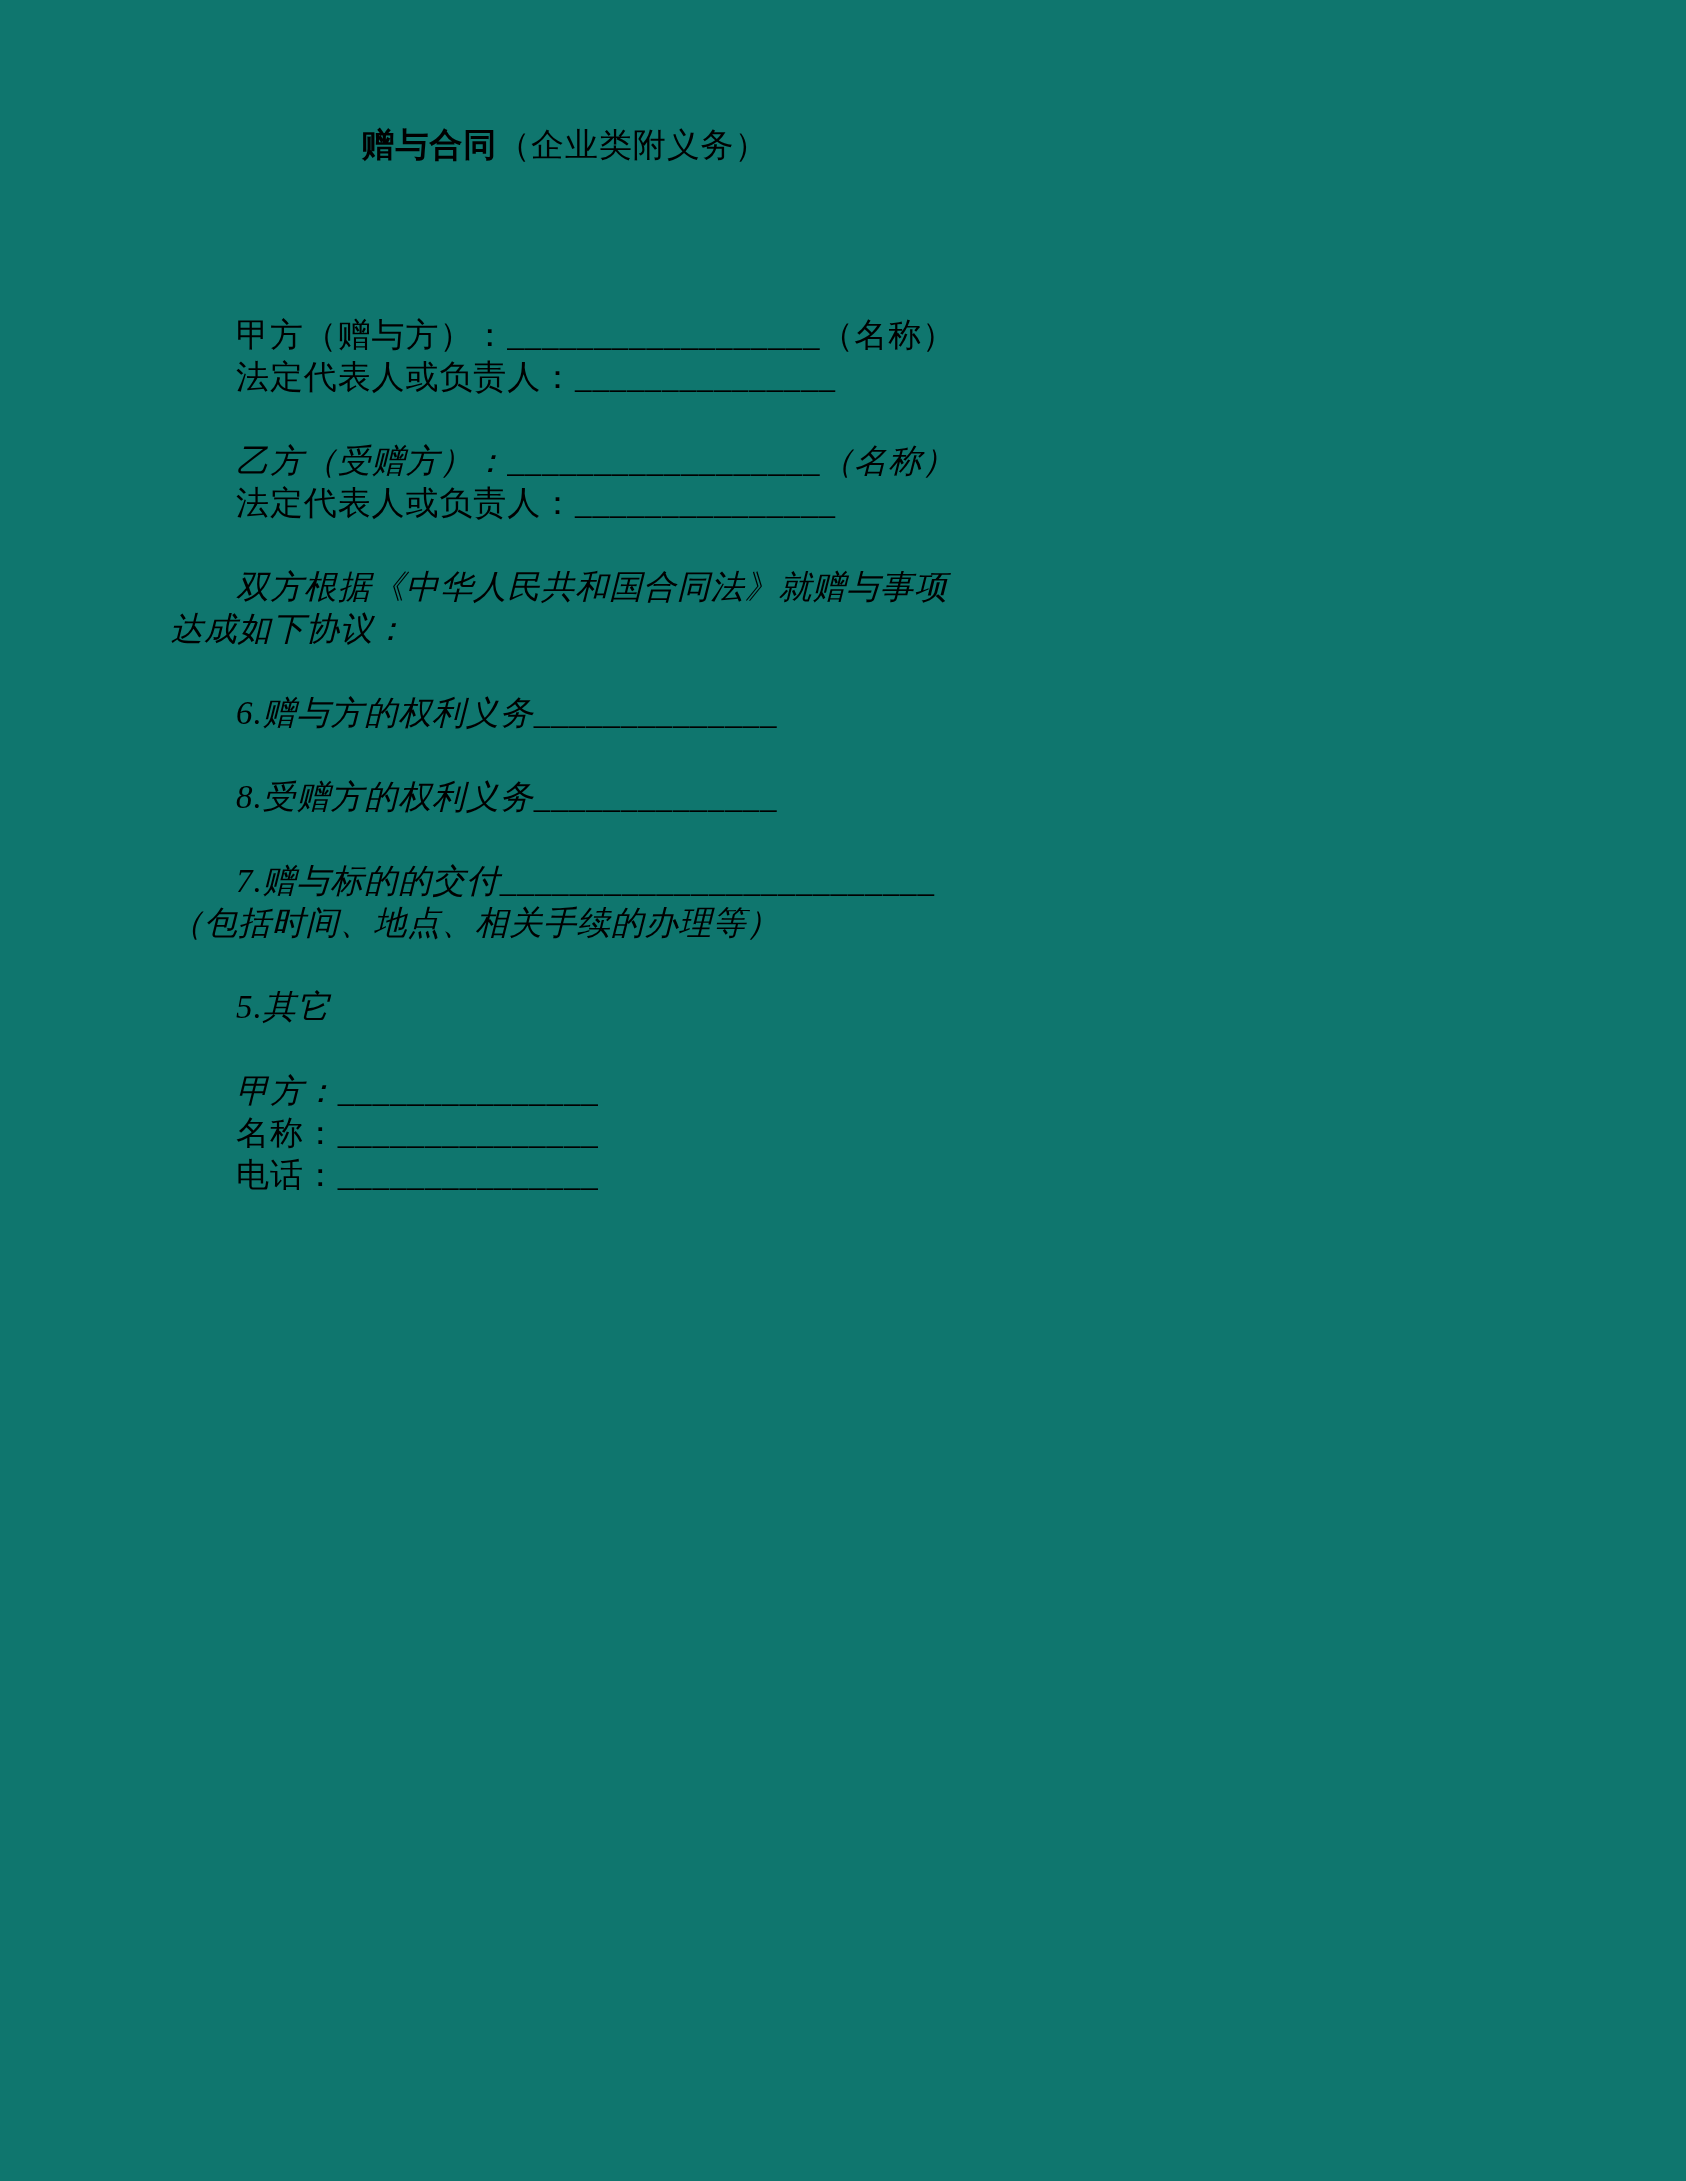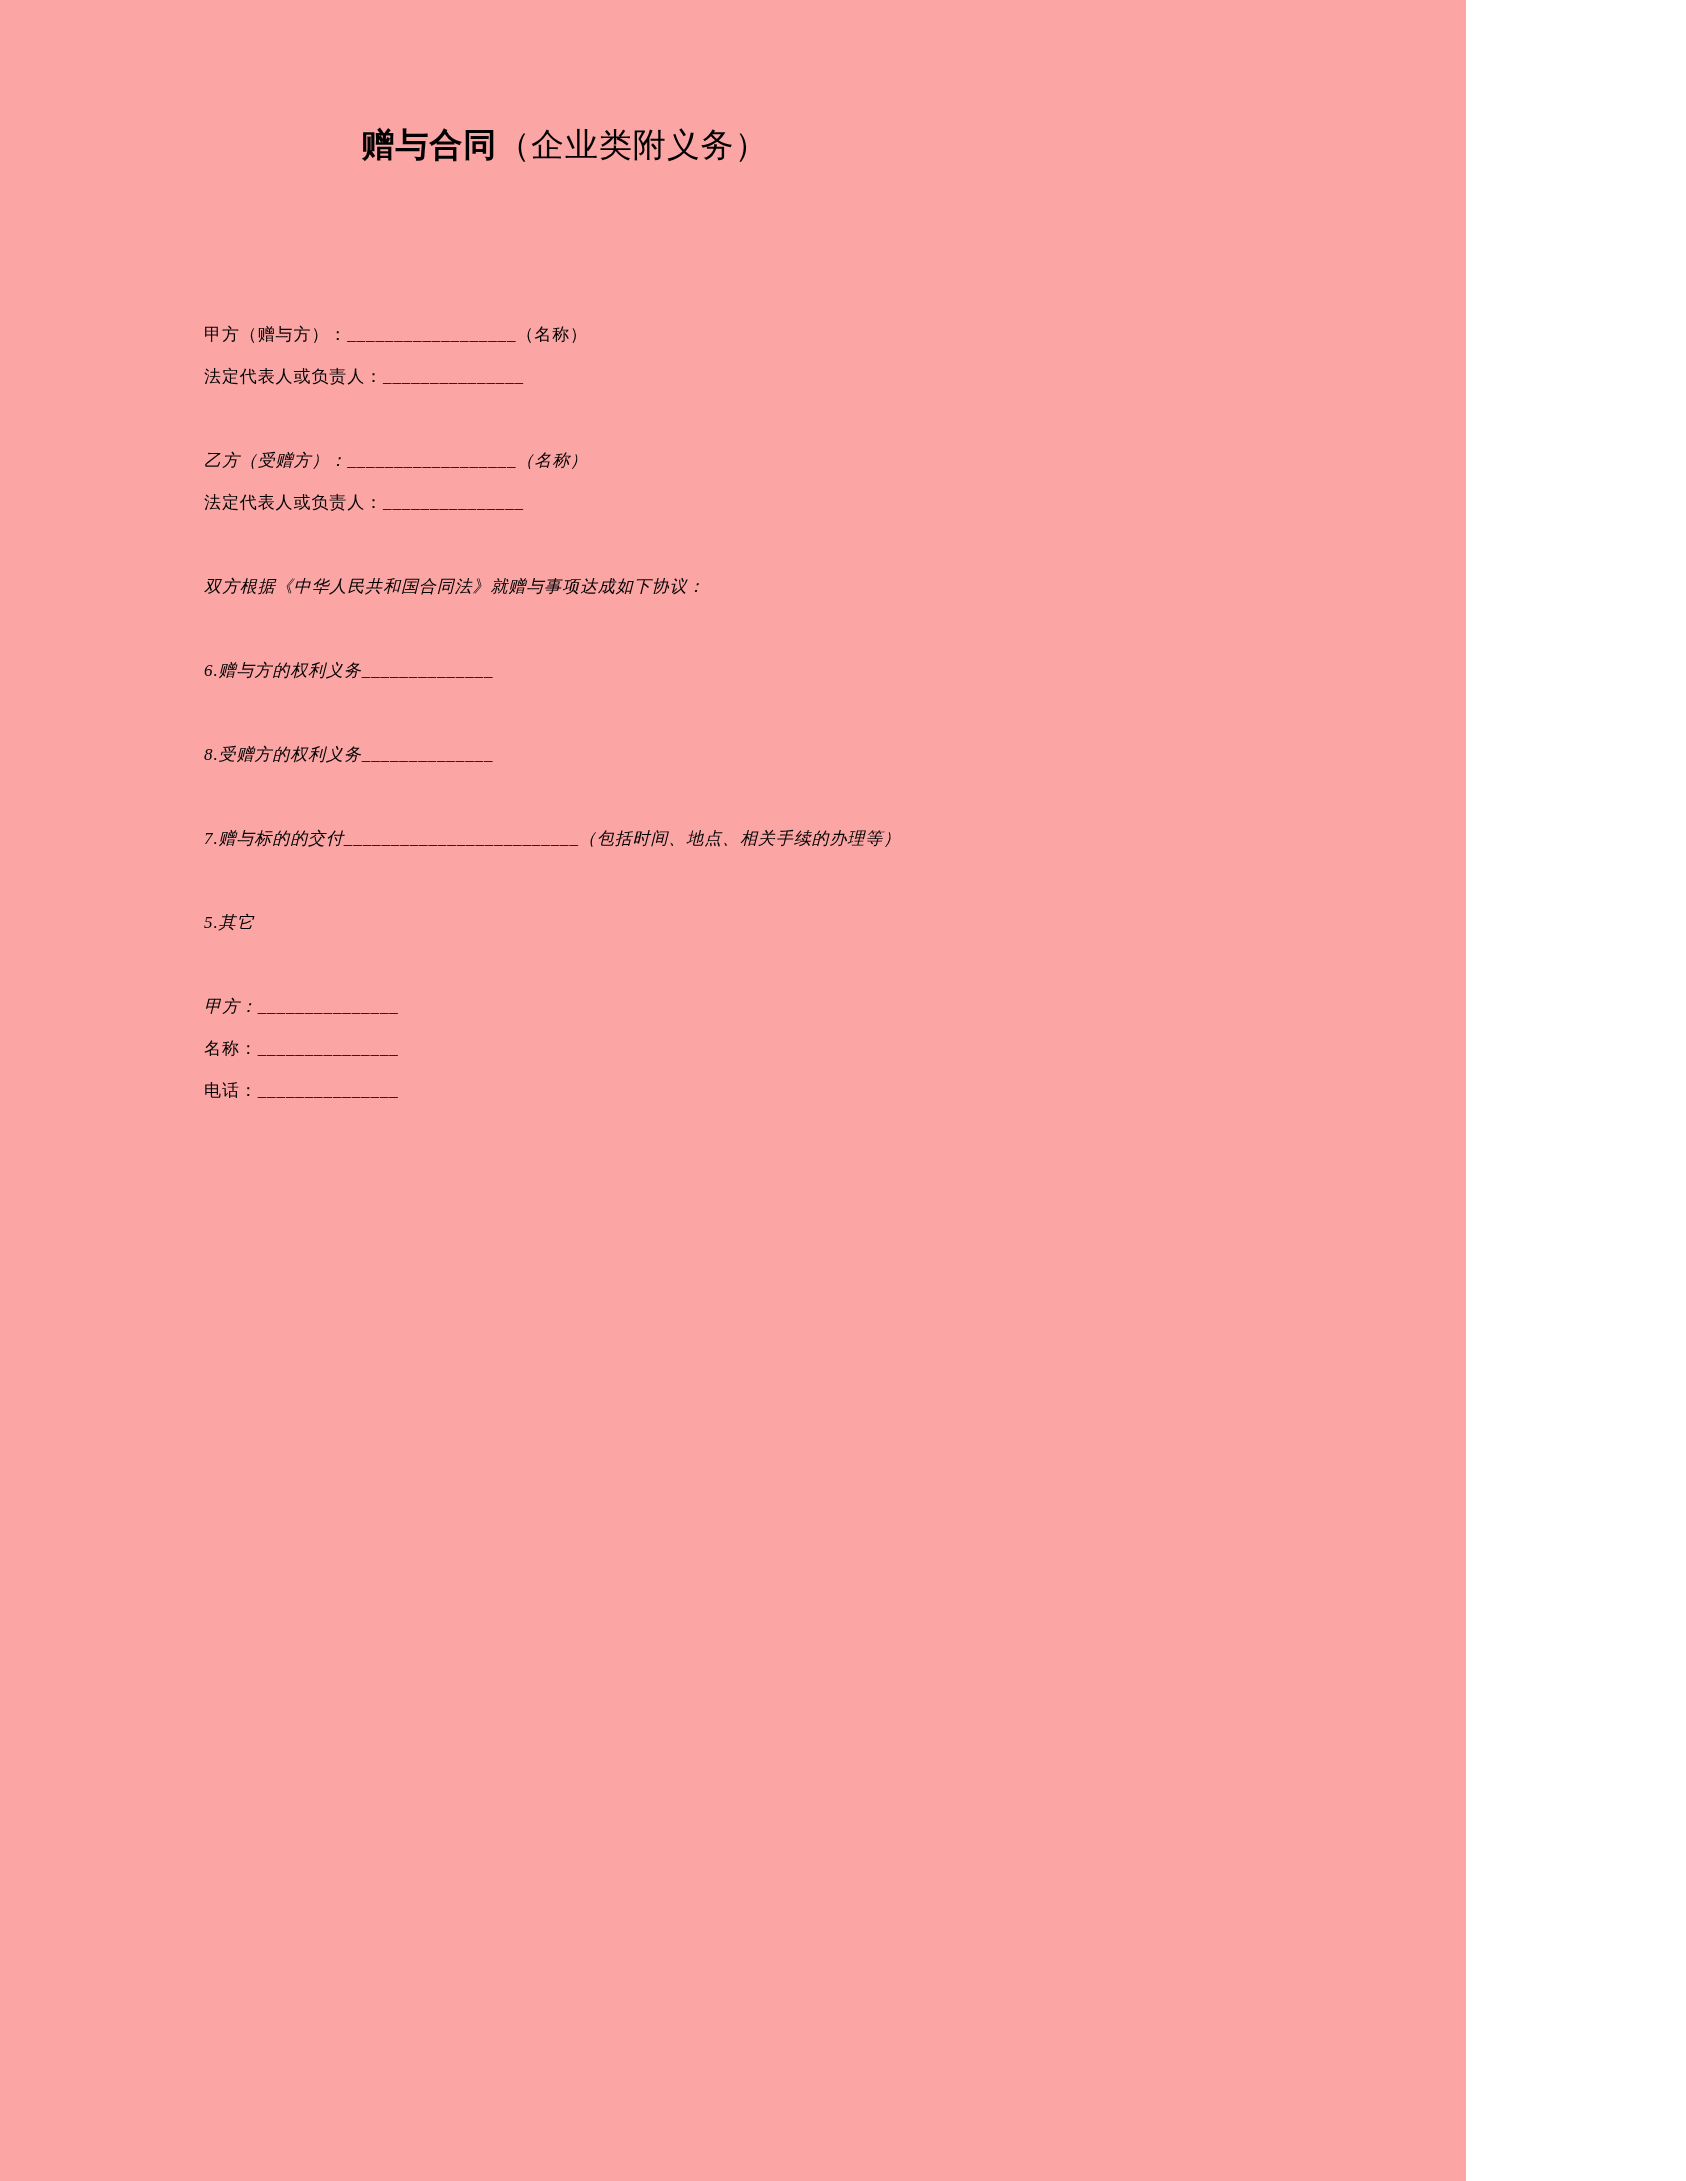--- a/index.html
+++ b/index.html
@@ -2,23 +2,23 @@
 <html style="font-size:14.7px"><head>
 <meta charset="utf-8">
 <style>
   html, body {
     margin: 0;
     padding: 0;
     background: #ffffff;
   }
   .page {
     position: relative;
-    width: 1466px;
+    width: 1686px;
     height: 2182px;
-    background: #fca5a5;
+    background: #0f766e;
     overflow: hidden;
     font-family: "Liberation Serif", "DejaVu Serif", serif;
     color: #000000;
   }
   .doc-title {
     margin: 0;
     margin-top: 121px;
     margin-left: 170px;
     width: 790px;
     text-align: center;
@@ -26,21 +26,21 @@
     line-height: 48px;
     font-weight: normal;
     letter-spacing: 0.9px;
   }
   .doc-title .title-main {
     font-weight: bold;
   }
   .content {
     margin-left: 170px;
     width: 790px;
-    font-size: 17px;
+    font-size: 33px;
     line-height: 42px;
   }
   .content p {
     margin: 0;
     text-indent: 2em;
     letter-spacing: 0.9px;
     word-break: break-all;
   }
   
   .gap-title { margin-top: 145px !important; }

